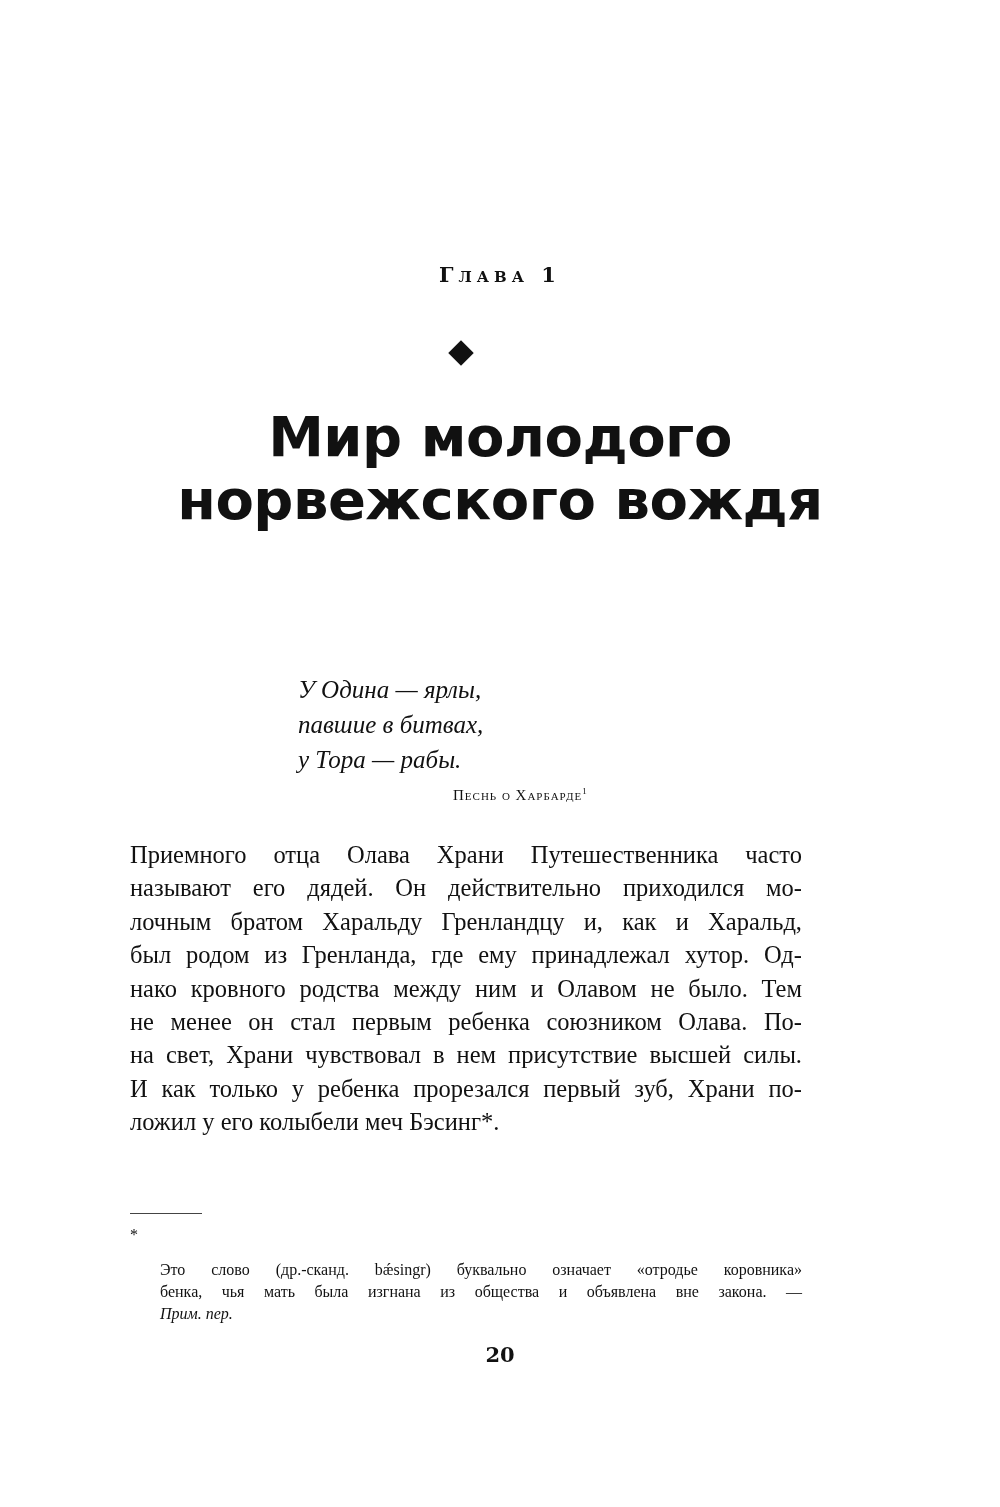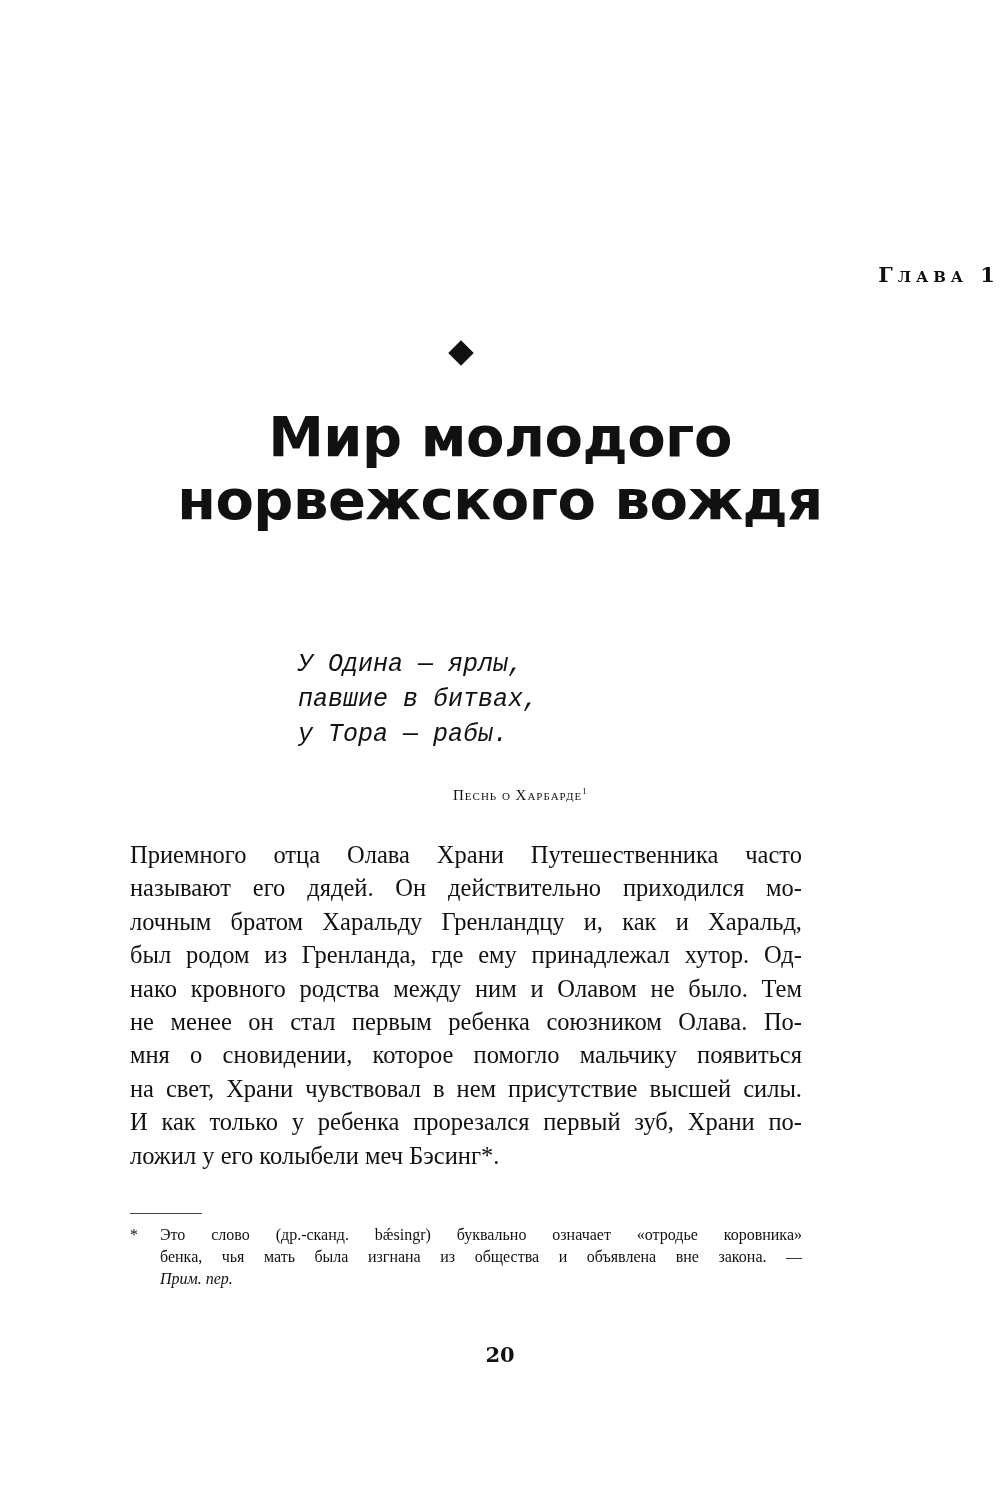--- a/index.html
+++ b/index.html
@@ -1,29 +1,29 @@
 <!DOCTYPE html>
 <html><head>
   <meta charset="utf-8">
   <style>
     html, body { margin: 0; padding: 0; background: #ffffff; }
     body { width: 1000px; height: 1507px; position: relative; overflow: hidden; color: #111; font-family: "Liberation Serif", serif; }
-    .chapter-label { position: absolute; top: 262px; left: 0; width: 1000px; text-align: right; font-family: "DejaVu Serif", serif; font-weight: bold; font-size: 21px; letter-spacing: 5px; font-variant: small-caps; }
+    .chapter-label { position: absolute; top: 262px; left: 0; width: 1000px; text-align: center; font-family: "DejaVu Serif", serif; font-weight: bold; font-size: 21px; letter-spacing: 5px; font-variant: small-caps; }
     .ornament { position: absolute; top: 344px; left: 452px; width: 18px; height: 18px; background: #111; transform: rotate(45deg); }
     .chapter-title { position: absolute; top: 405px; left: 0; width: 1000px; text-align: center; font-family: "DejaVu Sans", sans-serif; font-weight: bold; font-size: 56px; line-height: 63px; letter-spacing: -0.5px; }
-    .epigraph { position: absolute; top: 647px; left: 298px; font-family: Liberation Mono, monospace; font-style: italic; font-size: 25px; line-height: 35px; }
+    .epigraph { position: absolute; top: 672px; left: 298px; font-family: Liberation Serif, serif; font-style: italic; font-size: 25px; line-height: 35px; }
     .epigraph-source { position: absolute; top: 786px; left: 453px; font-family: "Liberation Serif", serif; font-size: 15px; letter-spacing: 1px; font-variant: small-caps; }
     .epigraph-source sup { font-size: 9px; vertical-align: 6px; }
     .body-text { position: absolute; top: 838px; left: 130px; width: 672px; font-family: "Liberation Serif", serif; font-size: 24.5px; line-height: 33.4px; }
     .body-line { display: block; text-align: justify; text-align-last: justify; white-space: nowrap; }
     .body-line.last { text-align-last: left; }
     .footnote-rule { position: absolute; top: 1213px; left: 130px; width: 72px; border-top: 1px solid #444; }
     .footnote { position: absolute; top: 1224px; left: 130px; width: 672px; font-family: "Liberation Serif", serif; font-size: 16px; line-height: 21.8px; }
     .footnote-mark { position: absolute; left: 0; top: 0; }
-    .footnote-body { margin-left: 30px; }
+    .footnote-body { margin-left: 30px; margin-top: 35px; }
     .fn-line { display: block; text-align: justify; text-align-last: justify; white-space: nowrap; }
     .fn-line.last { text-align-last: left; font-style: italic; }
     .page-number { position: absolute; top: 1342px; left: 0; width: 1000px; text-align: center; font-family: "DejaVu Serif", serif; font-weight: bold; font-size: 21px; }
   </style>
 </head>
 <body>
 
 <div class="chapter-label">Глава 1</div>
 <div class="ornament"></div>
 
@@ -41,21 +41,20 @@
   <span>Песнь о Харбарде</span><sup>1</sup>
 </div>
 
 <div class="body-text">
   <span class="body-line">Приемного отца Олава Храни Путешественника часто</span>
   <span class="body-line">называют его дядей. Он действительно приходился мо-</span>
   <span class="body-line">лочным братом Харальду Гренландцу и, как и Харальд,</span>
   <span class="body-line">был родом из Гренланда, где ему принадлежал хутор. Од-</span>
   <span class="body-line">нако кровного родства между ним и Олавом не было. Тем</span>
   <span class="body-line">не менее он стал первым ребенка союзником Олава. По-</span>
-  <span class="body-line">мня о сновидении, которое помогло мальчику появиться</span>
   <span class="body-line">на свет, Храни чувствовал в нем присутствие высшей силы.</span>
   <span class="body-line">И как только у ребенка прорезался первый зуб, Храни по-</span>
   <span class="body-line last">ложил у его колыбели меч Бэсинг*.</span>
 </div>
 
 <div class="footnote-rule"></div>
 
 <div class="footnote">
   <span class="footnote-mark">*</span>
   <div class="footnote-body">

